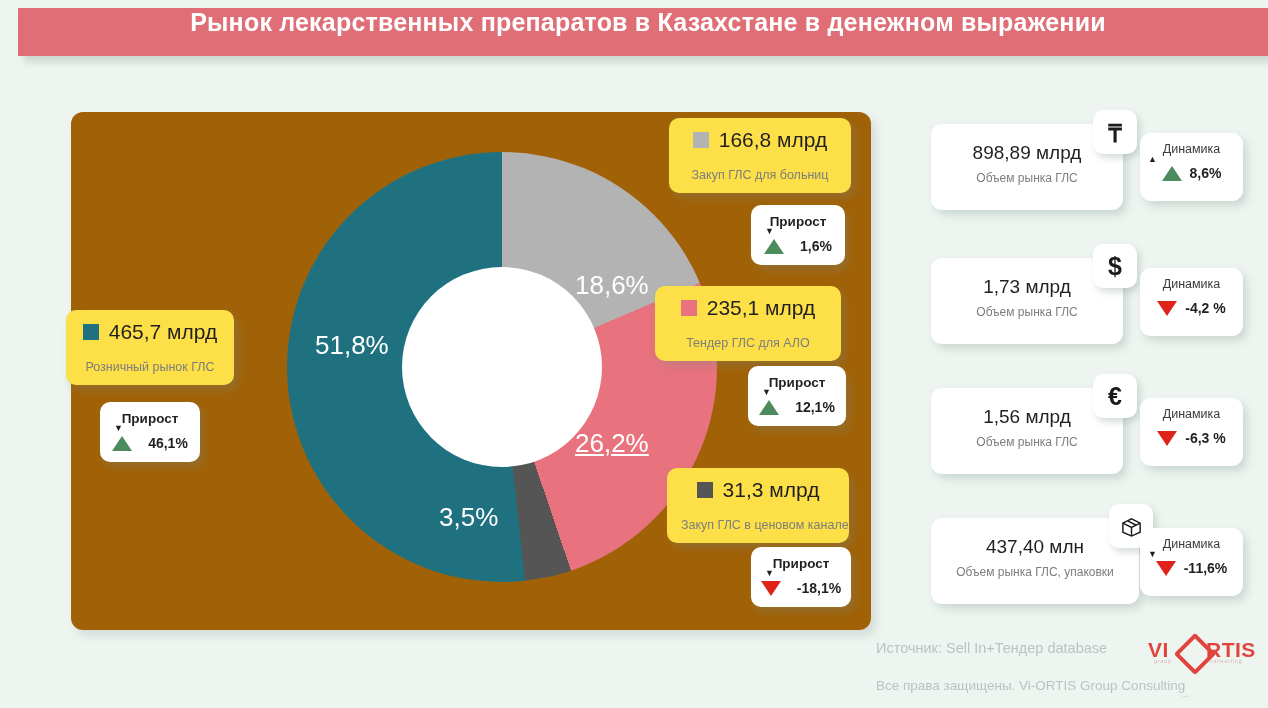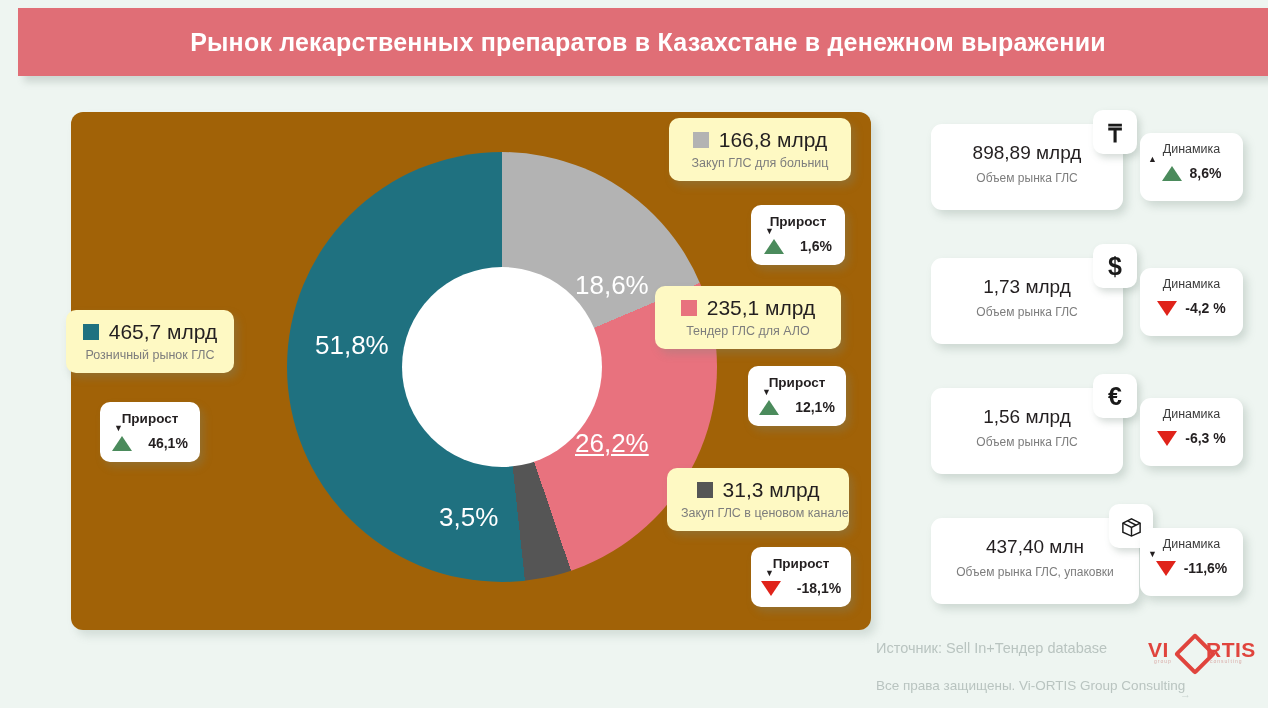--- a/index.html
+++ b/index.html
@@ -14,25 +14,25 @@
     overflow: hidden;
     position: relative;
   }
 
   
   .header-bar {
     position: absolute;
     left: 18px;
     top: 8px;
     width: 1250px;
-    height: 68px;
+    height: 48px;
     background: #e06e76;
     box-shadow: 6px 6px 7px rgba(90,110,100,0.22);
     display: flex;
-    align-items: center;
+    align-items: flex-start;
     justify-content: center;
   }
   .header-title {
     color: #ffffff;
     font-size: 25px;
     font-weight: bold;
     letter-spacing: 0.2px;
     text-align: center;
     padding-left: 10px;
   }
@@ -80,21 +80,21 @@
     white-space: nowrap;
   }
   .lbl-gray  { left: 288px; top: 118px; }
   .lbl-pink  { left: 288px; top: 276px; text-decoration: underline; }
   .lbl-dark  { left: 152px; top: 350px; }
   .lbl-teal  { left: 28px;  top: 178px; }
 
   
   .val-card {
     position: absolute;
-    background: #fef9c3;
+    background: #fde047;
     border-radius: 10px;
     box-shadow: 4px 5px 8px rgba(120,140,130,0.30);
     padding: 10px 14px 11px 14px;
     box-sizing: border-box;
   }
   .val-row {
     display: flex;
     align-items: center;
     justify-content: center;
     gap: 10px;
@@ -104,21 +104,21 @@
     height: 16px;
     display: inline-block;
     flex: 0 0 auto;
   }
   .val-amount {
     font-size: 21px;
     color: #231f20;
     white-space: nowrap;
   }
   .val-sub {
-    margin-top: 4px;
+    margin-top: 16px;
     font-size: 12.5px;
     color: #7d7d7d;
     text-align: center;
     white-space: nowrap;
   }
 
   
   .grow-card {
     position: absolute;
     background: #ffffff;

